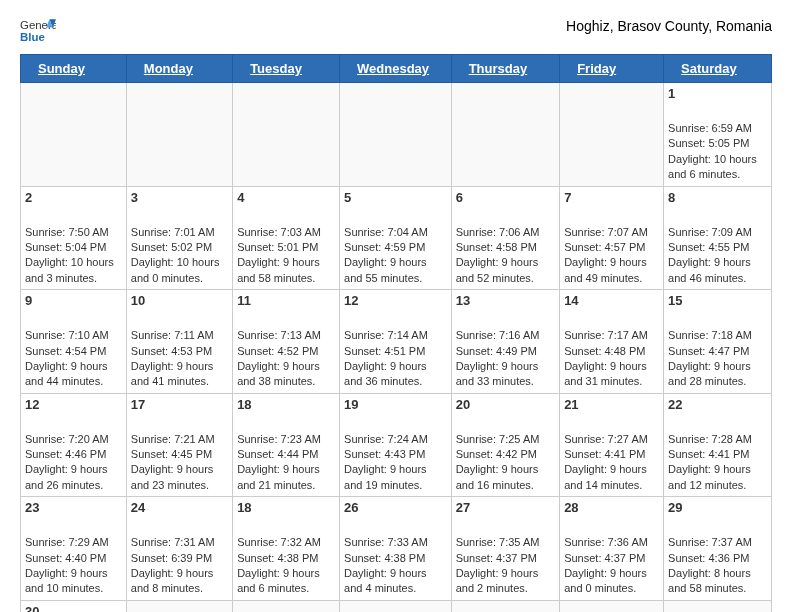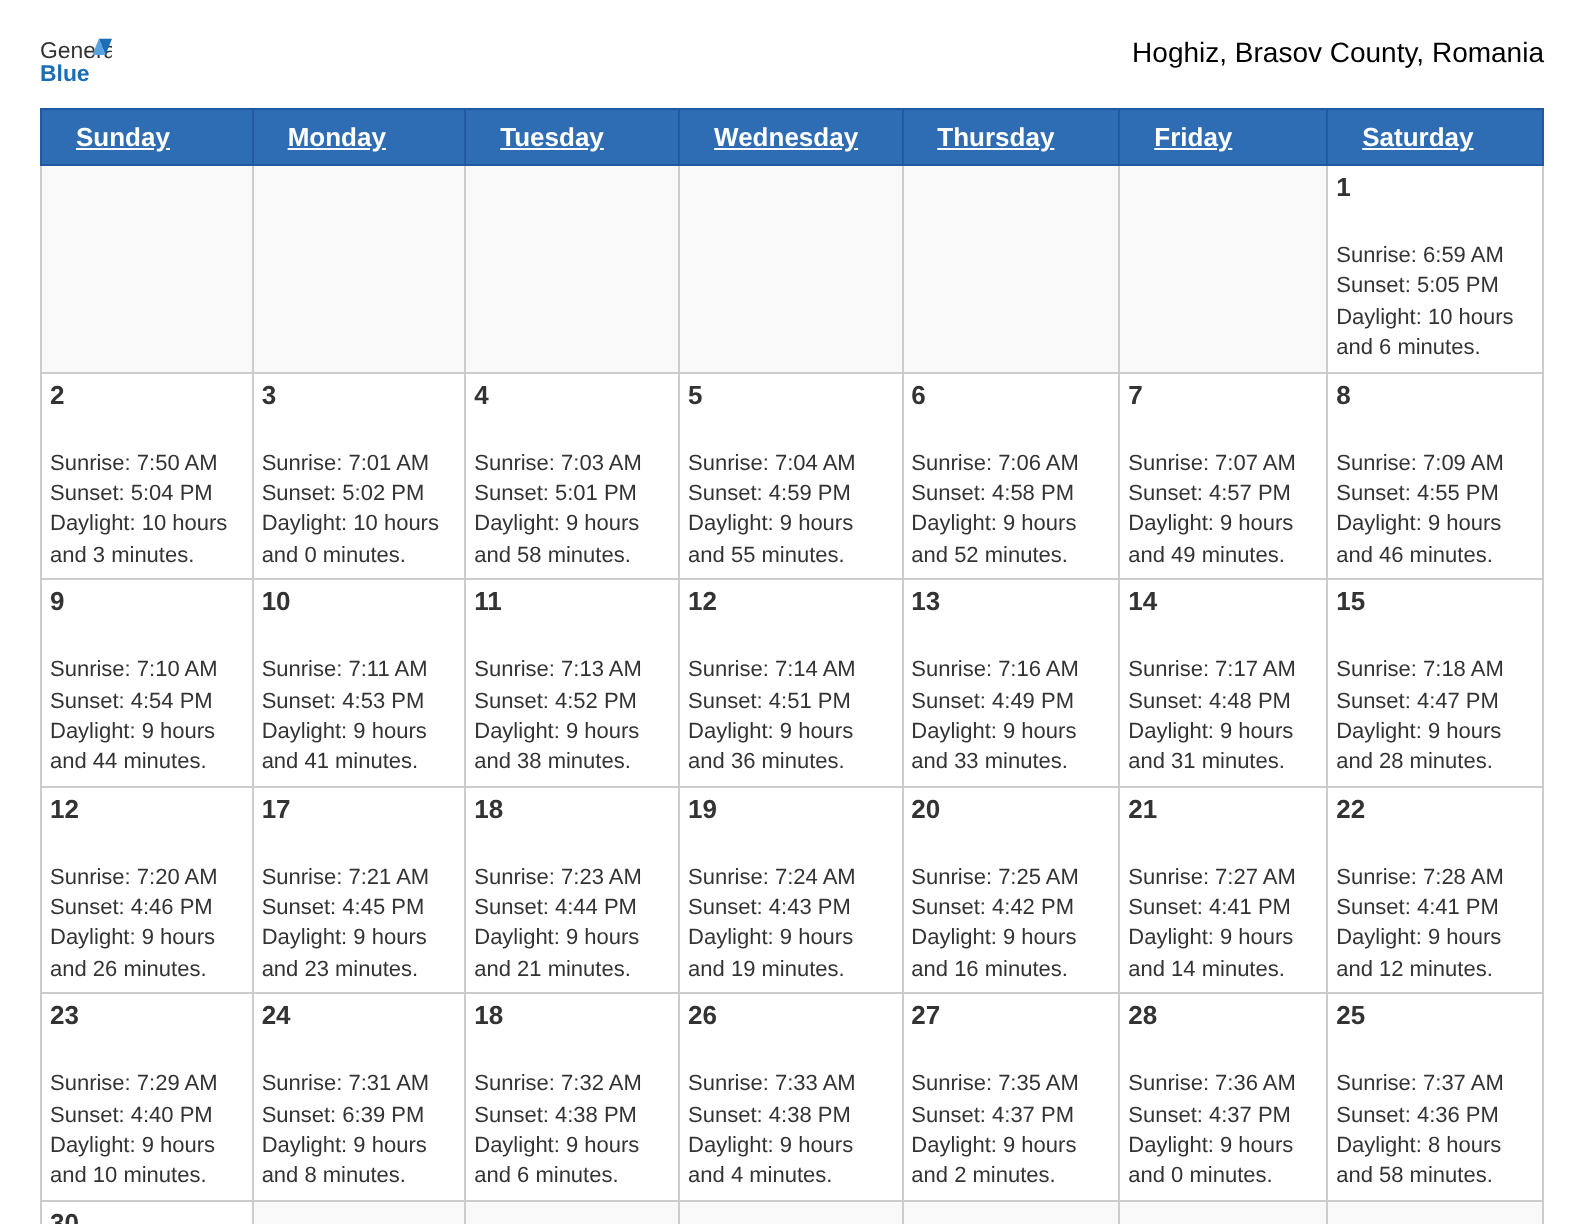--- a/index.html
+++ b/index.html
@@ -293,21 +293,21 @@
 Sunset: 4:37 PM
 Daylight: 9 hours and 2 minutes.</div>
           </td>
           <td>
             <span class="day-num">28</span>
             <div class="day-info">Sunrise: 7:36 AM
 Sunset: 4:37 PM
 Daylight: 9 hours and 0 minutes.</div>
           </td>
           <td>
-            <span class="day-num">25</span>
+            <span class="day-num">29</span>
             <div class="day-info">Sunrise: 7:37 AM
 Sunset: 4:36 PM
 Daylight: 8 hours and 58 minutes.</div>
           </td>
         </tr>
         <tr>
           <td>
             <span class="day-num">30</span>
             <div class="day-info">Sunrise: 7:38 AM
 Sunset: 4:35 PM

